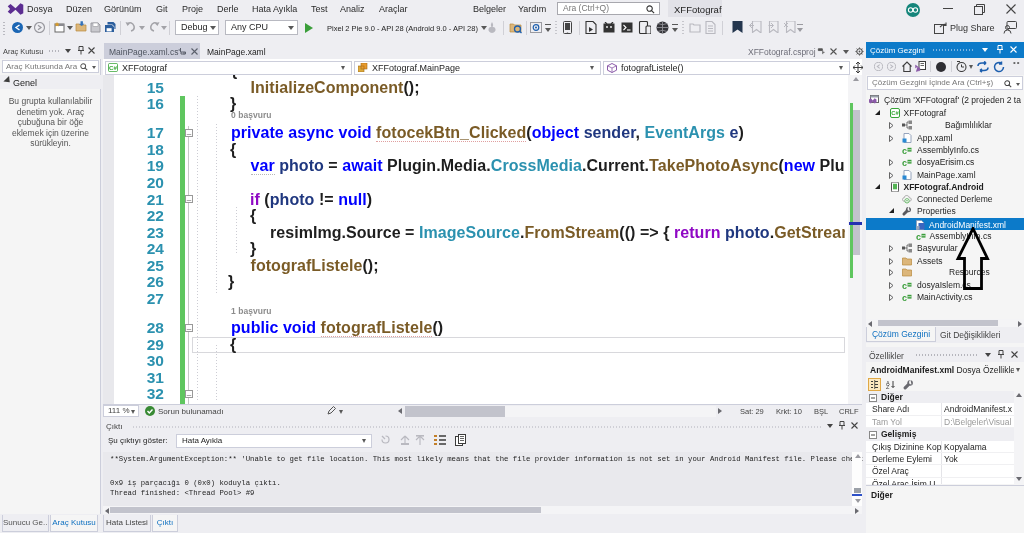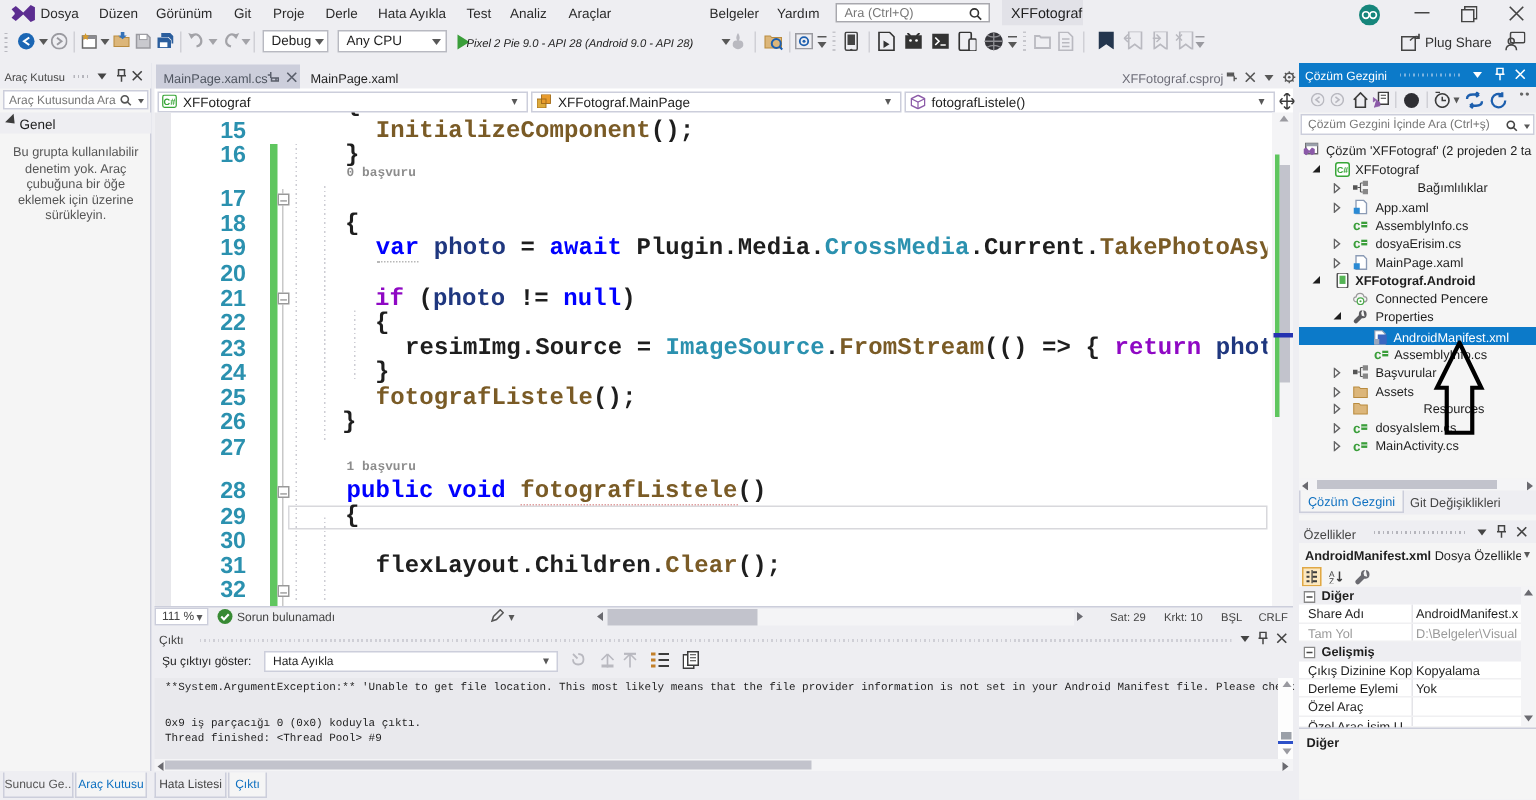--- a/index.html
+++ b/index.html
@@ -3,21 +3,21 @@
 <style>
 *{margin:0;padding:0;box-sizing:border-box;}
 html,body{width:1024px;height:533px;overflow:hidden;}
 body{font-family:"Liberation Sans",sans-serif;background:#eeeef2;position:relative;color:#1e1e1e;}
 .abs{position:absolute;}
 .menu{font-size:9px;color:#2b2b2b;}
 .sep{position:absolute;width:1px;background:#d0d0d6;top:21px;height:14px;}
 .combo{position:absolute;background:#fff;border:1px solid #b8b9c1;font-size:9px;color:#1e1e1e;}
 .carat{position:absolute;width:0;height:0;border-left:3px solid transparent;border-right:3px solid transparent;border-top:4px solid #585858;}
 
-.code{font-family:Liberation Mono, monospace;font-weight:bold;font-size:16px;letter-spacing:0.05px;white-space:pre;}
+.code{font-family:Liberation Sans, sans-serif;font-weight:bold;font-size:16px;letter-spacing:0.05px;white-space:pre;}
 .cl{position:absolute;height:16px;line-height:15px;}
 .k{color:#0000ff;}.c{color:#8f08c4;}.t{color:#2b91af;}.m{color:#7a5b26;}.p{color:#1f377f;}
 .ln{position:absolute;width:35px;text-align:right;color:#2b91af;font-family:"Liberation Sans",sans-serif;font-weight:bold;font-size:15.5px;line-height:16px;height:16px;left:129px;}
 .lens{position:absolute;color:#8c8c8c;font-size:8.5px;left:231px;}
 .fold{position:absolute;left:185px;width:8px;height:8px;background:#fff;border:1px solid #999;line-height:7px;text-align:center;font-size:8px;color:#555;}
 .guide{position:absolute;width:1px;background:repeating-linear-gradient(to bottom,#cdcdd4 0 1px,transparent 1px 3px);}
 
 .trow{position:absolute;left:866px;width:158px;height:12.3px;font-size:8.5px;line-height:12.3px;color:#1e1e1e;overflow:hidden;white-space:nowrap;}
 .gridrow{position:absolute;left:866px;width:148px;height:12.4px;font-size:8.5px;line-height:12.4px;}
 .ticon{position:absolute;width:10px;height:10px;top:1px;}
@@ -103,21 +103,21 @@
     <path d="M10 2 Q5 -1 3 4 Q2 8 6 9" fill="none" stroke="#a3a3a8" stroke-width="1.5"></path>
     <path d="M11.5 0 L9.5 4 L7 1.5 Z" fill="#a3a3a8"></path>
   </svg>
 <div class="carat" style="left:161px;top:26px;border-top-color:#a3a3a8;"></div>
 <div class="sep" style="left:169px;"></div>
 <div class="combo" style="left:175px;top:20px;width:44px;height:15px;line-height:13px;padding-left:5px;">Debug</div>
 <div class="carat" style="left:210px;top:26px;"></div>
 <div class="combo" style="left:225px;top:20px;width:73px;height:15px;line-height:13px;padding-left:5px;">Any CPU</div>
 <div class="carat" style="left:288px;top:26px;"></div>
 <div class="abs" style="left:305px;top:22.5px;width:0;height:0;border-top:5px solid transparent;border-bottom:5px solid transparent;border-left:8px solid #3a9e3a;"></div>
-<div class="abs" style="left:311px;top:24px;font-size:7.5px;color:#1e1e1e;font-style:italic;">Pixel 2 Pie 9.0 - API 28 (Android 9.0 - API 28)</div>
+<div class="abs" style="left:327px;top:24px;font-size:7.5px;color:#1e1e1e;">Pixel 2 Pie 9.0 - API 28 (Android 9.0 - API 28)</div>
 <div class="carat" style="left:481px;top:26px;"></div>
 <svg class="abs" style="left:487px;top:22px" width="10" height="11" viewBox="0 0 10 11">
     <path d="M5 0 Q7 3 5.5 5 Q8 4.5 8.5 7 Q9 10 5 11 Q1 10 1.5 7 Q2 4.5 4.5 5 Q3 3 5 0" fill="#b9b9c0"></path>
   </svg>
 <div class="sep" style="left:503px;"></div>
 <svg class="abs" style="left:509px;top:21px" width="13" height="13" viewBox="0 0 13 13">
     <path d="M1 11 V3 H4.5 L5.5 4 H12 V11 Z" fill="#dcb67a" stroke="#b98b3e" stroke-width="0.7"></path>
     <circle cx="8.5" cy="8" r="3" fill="none" stroke="#1d5fae" stroke-width="1.3"></circle>
     <line x1="10.7" y1="10.2" x2="12.5" y2="12" stroke="#1d5fae" stroke-width="1.3"></line>
   </svg>
@@ -306,32 +306,32 @@
 <div class="fold" style="top:323.5px;">–</div>
 <div class="fold" style="top:389.5px;">–</div>
 
 <div class="abs" style="left:192px;top:337px;width:653px;height:15.5px;border:1px solid #d8d8dc;"></div>
 
 <div class="abs code" style="left:192px;top:75px;width:653px;height:329px;overflow:hidden;">
 <div class="cl" style="left:39px;top:-12.4px;">{</div>
 <div class="cl" style="left:58.5px;top:4.6px;"><span class="m">InitializeComponent</span>();</div>
 <div class="cl" style="left:38px;top:21.2px;">}</div>
 <div class="lens" style="left:39px;top:35.4px;">0 başvuru</div>
+<div class="cl" style="left:39px;top:50.3px;"><span class="k">private</span> <span class="k">async</span> <span class="k">void</span> <span class="m" style="border-bottom:1.5px dotted #e0a0a0;">fotocekBtn_Clicked</span>(<span class="k">object</span> <span class="p">sender</span>, <span class="t">EventArgs</span> <span class="p">e</span>)</div>
 <div class="cl" style="left:38px;top:66.9px;">{</div>
 <div class="cl" style="left:58.5px;top:83.4px;"><span class="k" style="border-bottom:1.5px dotted #b8b8b8;">var</span> <span class="p">photo</span> = <span class="k">await</span> Plugin.Media.<span class="t">CrossMedia</span>.Current.<span class="m">TakePhotoAsync</span>(<span class="k">new</span> Plug</div>
 <div class="cl" style="left:58px;top:116.5px;"><span class="c">if</span> (<span class="p">photo</span> != <span class="k">null</span>)</div>
 <div class="cl" style="left:58px;top:133.1px;">{</div>
 <div class="cl" style="left:78px;top:149.6px;">resimImg.Source = <span class="t">ImageSource</span>.<span class="m">FromStream</span>(() =&gt; { <span class="c">return</span> <span class="p">photo</span>.<span class="m">GetStream</span></div>
 <div class="cl" style="left:58px;top:166.2px;">}</div>
 <div class="cl" style="left:58.5px;top:182.7px;"><span class="m">fotografListele</span>();</div>
 <div class="cl" style="left:36px;top:199.3px;">}</div>
 <div class="lens" style="left:39px;top:230.5px;">1 başvuru</div>
 <div class="cl" style="left:39px;top:244.9px;"><span class="k">public</span> <span class="k">void</span> <span class="m" style="border-bottom:1.5px dotted #e0a0a0;">fotografListele</span>()</div>
 <div class="cl" style="left:38px;top:261.5px;">{</div>
-<div class="cl" style="left:58.5px;top:294.6px;">flexLayout.Children.<span class="m">Clear</span>();</div>
 </div>
 
 <div class="abs" style="left:848px;top:75px;width:14px;height:329px;background:#f4f4f6;"></div>
 <div class="abs" style="left:853px;top:77px;width:0;height:0;border-left:3.5px solid transparent;border-right:3.5px solid transparent;border-bottom:4.5px solid #9a9aa0;"></div>
 <div class="abs" style="left:853px;top:110px;width:7px;height:145px;background:#c2c3cc;"></div>
 <div class="abs" style="left:849.5px;top:103px;width:3.5px;height:175px;background:#5fc65f;"></div>
 <div class="abs" style="left:849px;top:222px;width:13px;height:2.5px;background:#2432b0;"></div>
 
 <div class="abs" style="left:103px;top:404px;width:759px;height:14px;background:#eeeef2;border-top:1px solid #cccedb;"></div>
 <div class="abs" style="left:103px;top:405px;width:36px;height:12px;background:#fff;border:1px solid #cccedb;font-size:8px;color:#444;line-height:10px;padding-left:4px;">111 %</div>
@@ -542,21 +542,21 @@
       <rect x="3" y="1.8" width="4" height="5.5" fill="#55b455"></rect>
     </svg>
     <span style="position:absolute;left:37.5px;">XFFotograf.Android</span>
   </div>
 <div class="trow" style="top:193.2px;">
     <svg class="ticon" style="left:36px" width="11" height="10" viewBox="0 0 11 10">
       <path d="M3 7.5 C1.2 7.5 0.5 6.6 0.5 5.5 C0.5 4.4 1.3 3.8 2.3 3.8 C2.5 2 3.7 1.2 5.2 1.2 C6.7 1.2 7.8 2.1 8 3.6 C9.2 3.6 10.2 4.3 10.2 5.5 C10.2 6.7 9.3 7.5 8 7.5" fill="none" stroke="#999" stroke-width="0.9"></path>
       <circle cx="5.5" cy="7" r="2.4" fill="#fff" stroke="#4aa84a" stroke-width="0.9"></circle>
       <circle cx="5.5" cy="7" r="0.8" fill="#4aa84a"></circle>
     </svg>
-    <span style="position:absolute;left:51px;">Connected Pencere</span>
+    <span style="position:absolute;left:51px;">Connected Derleme</span>
   </div>
 <div class="trow" style="top:205.2px;">
     <div class="abs" style="left:23px;top:3px;width:0;height:0;border-bottom:5px solid #1e1e1e;border-left:5px solid transparent;"></div>
     <svg class="ticon" style="left:36px" viewBox="0 0 11 11">
       <path d="M7.5 1 Q10 1.5 10 4 Q10 6.5 7.5 6.8 L6.5 6.8 L3 10.3 Q2 11 1 10 Q0 9 0.8 8 L4.3 4.5 L4.3 3.5 Q4.5 1 7 1 L6 3 L6.5 5 L8.5 5.5 Z" fill="#5a5a5e"></path>
     </svg>
     <span style="position:absolute;left:51px;">Properties</span>
   </div>
 <div class="trow" style="top:229.9px;">
     <svg class="ticon" style="left:50px" viewBox="0 0 10 10">

